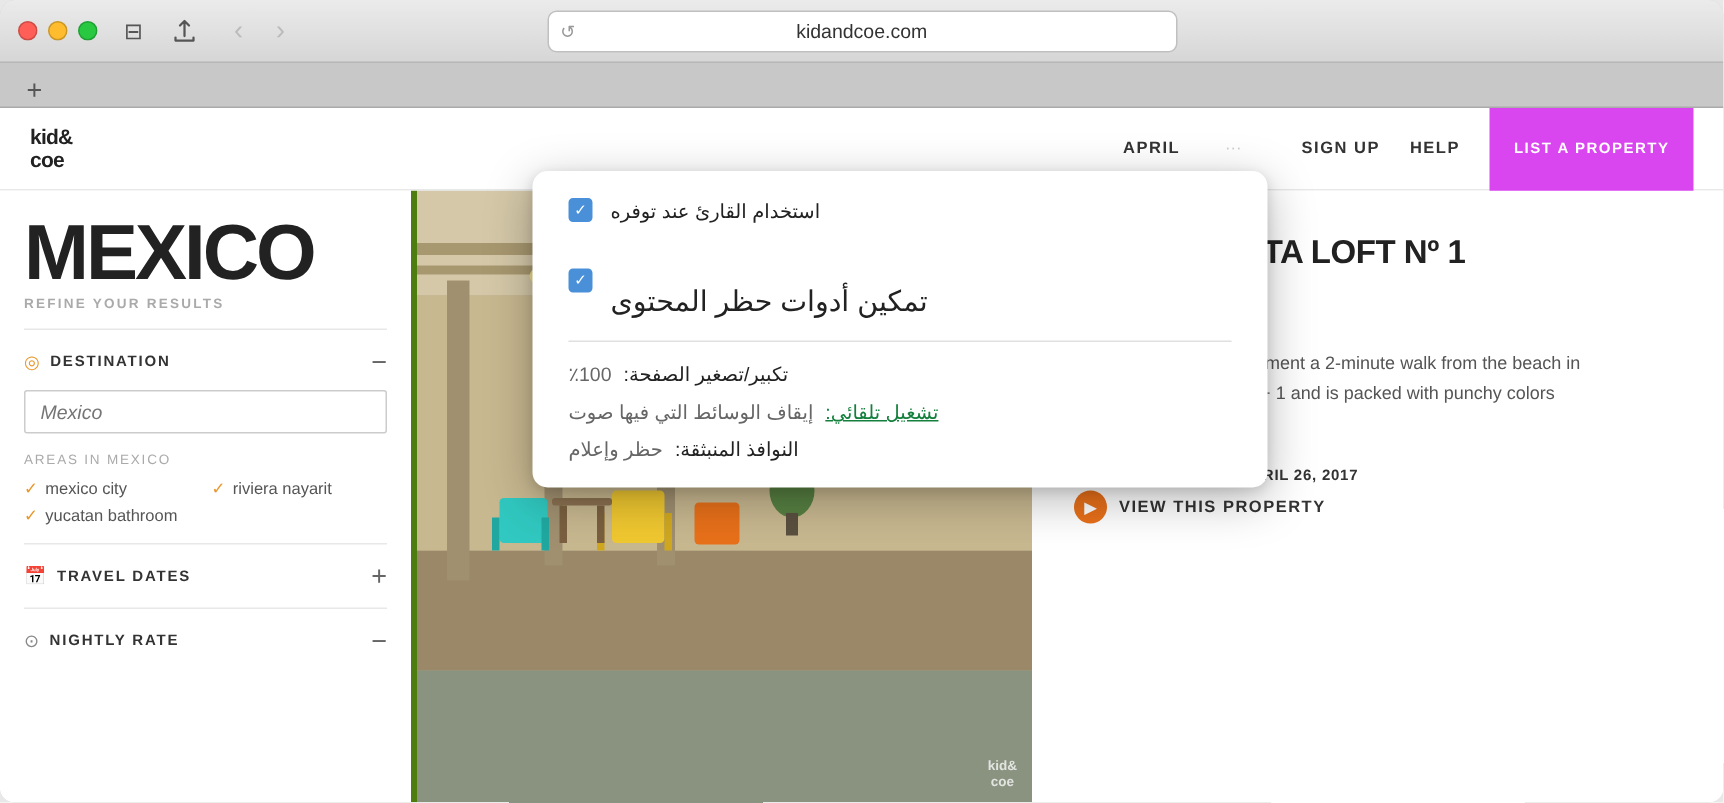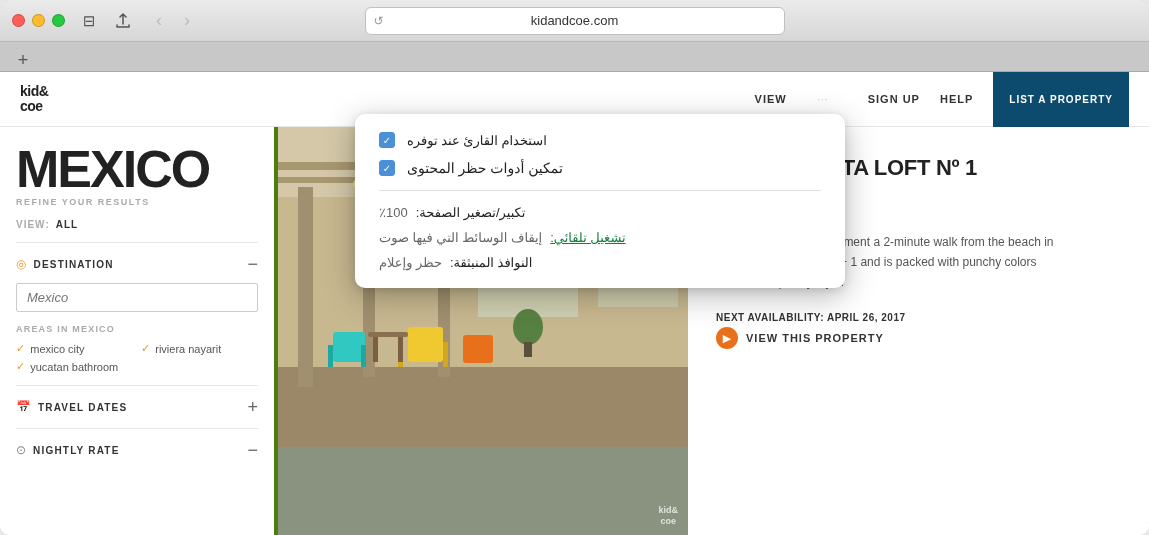--- a/index.html
+++ b/index.html
@@ -70,54 +70,50 @@
   <div style="flex:1; background:white; position:relative; overflow:hidden; display:flex; flex-direction:column;">
 
     <div style="display:flex; align-items:center; padding:0 20px; height:55px; border-bottom:1px solid #e8e8e8; background:white; flex-shrink:0;">
 
       <div style="margin-right:auto; line-height:1.1;">
         <div style="font-size:14px; font-weight:800; color:#222; letter-spacing:-0.5px;">kid&amp;</div>
         <div style="font-size:14px; font-weight:800; color:#222; letter-spacing:-0.5px;">coe</div>
       </div>
 
       <div style="display:flex; gap:30px; margin:0 40px;">
-        <a href="#" style="text-decoration:none; color:#333; font-size:11px; font-weight:600; letter-spacing:1px;">VIEW</a>
+        <a href="#" style="text-decoration:none; color:#333; font-size:11px; font-weight:600; letter-spacing:1px;">APRIL</a>
         <span style="color:#ccc; font-size:11px;">···</span>
       </div>
 
       <div style="display:flex; align-items:center; gap:20px;">
         <a href="#" style="text-decoration:none; color:#333; font-size:11px; font-weight:600; letter-spacing:1px;">SIGN UP</a>
         <a href="#" style="text-decoration:none; color:#333; font-size:11px; font-weight:600; letter-spacing:1px;">HELP</a>
-        <button style="background:#0c4a6e; color:white; border:none; padding:26px 16px; font-size:10px; font-weight:700; letter-spacing:1px; cursor:pointer; border-radius:2px;">LIST A PROPERTY</button>
+        <button style="background:#d946ef; color:white; border:none; padding:26px 16px; font-size:10px; font-weight:700; letter-spacing:1px; cursor:pointer; border-radius:2px;">LIST A PROPERTY</button>
       </div>
     </div>
 
     <div style="display:flex; flex:1; overflow:hidden;">
 
       <div style="width:278px; min-width:278px; padding:16px 16px 0; border-right:4px solid #4d7c0f; overflow-y:auto; background:white;">
 
         <h1 style="font-size:52px; font-weight:800; color:#222; margin-bottom:2px; letter-spacing:-2px; line-height:1;">MEXICO</h1>
         <div style="font-size:9px; font-weight:600; color:#aaa; letter-spacing:1.5px; margin-bottom:12px;">REFINE YOUR RESULTS</div>
 
-        <div style="display:flex; align-items:center; gap:6px; margin-bottom:12px;">
-          <span style="font-size:10px; color:#aaa; font-weight:600; letter-spacing:1px;">VIEW:</span>
-          <span style="font-size:10px; color:#333; font-weight:700; letter-spacing:1px; cursor:pointer;">ALL</span>
-        </div>
 
         <div style="border-top:1px solid #e8e8e8; padding:12px 0;">
           <div style="display:flex; align-items:center; justify-content:space-between; cursor:pointer;">
             <div style="display:flex; align-items:center; gap:7px;">
               <span style="color:#e8962a; font-size:12px;">◎</span>
               <span style="font-size:10px; font-weight:700; letter-spacing:1.2px; color:#333;">DESTINATION</span>
             </div>
             <span style="font-size:18px; color:#666; font-weight:300; line-height:1;">−</span>
           </div>
           <div style="margin-top:10px;">
             <input type="text" style="width: 100%; border: 1px solid rgb(204, 204, 204); border-radius: 2px; padding: 6px 10px; font-size: 13px; color: rgb(136, 136, 136); font-style: italic; outline: none;" placeholder="Mexico">
-            <div style="font-size:9px; font-weight:700; letter-spacing:1.2px; color:#aaa; text-transform:uppercase; margin-top:12px; margin-bottom:8px;">AREAS IN MEXICO</div>
+            <div style="font-size:9px; font-weight:400; letter-spacing:1.2px; color:#aaa; text-transform:uppercase; margin-top:12px; margin-bottom:8px;">AREAS IN MEXICO</div>
             <div style="display:grid; grid-template-columns:1fr 1fr; gap:5px 8px;">
               <div style="display:flex; align-items:center; gap:5px;">
                 <span style="color:#e8962a; font-size:11px;">✓</span>
                 <span style="font-size:11px; color:#555;">mexico city</span>
               </div>
               <div style="display:flex; align-items:center; gap:5px;">
                 <span style="color:#e8962a; font-size:11px;">✓</span>
                 <span style="font-size:11px; color:#555;">riviera nayarit</span>
               </div>
               <div style="display:flex; align-items:center; gap:5px;">
@@ -228,21 +224,21 @@
     <div style="position:absolute; top:0; left:0; right:0; bottom:0; z-index:100; pointer-events:none;">
       <div style="position:absolute; top:42px; left:355px; width:490px; background:white; border-radius:10px; box-shadow:0 8px 32px rgba(0,0,0,0.28), 0 2px 8px rgba(0,0,0,0.12); padding:18px 24px 18px; z-index:200; pointer-events:auto; direction:rtl;">
 
 
         <div style="display:flex; align-items:center; justify-content:flex-end; gap:12px; margin-bottom:12px; direction:rtl;">
           <span style="font-size:13px; color:#222; direction:rtl;">استخدام القارئ عند توفره</span>
           <div style="width:16px; height:16px; border:1.5px solid #4a90d9; border-radius:3px; background:#4a90d9; display:flex; align-items:center; justify-content:center; color:white; font-size:10px; flex-shrink:0; cursor:pointer;">✓</div>
         </div>
 
         <div style="display:flex; align-items:center; justify-content:flex-end; gap:12px; margin-bottom:14px; direction:rtl;">
-          <span style="font-size:14px; color:#222; direction:rtl;">تمكين أدوات حظر المحتوى</span>
+          <span style="font-size:19px; color:#222; direction:rtl;margin-top:29px;">تمكين أدوات حظر المحتوى</span>
           <div style="width:16px; height:16px; border:1.5px solid #4a90d9; border-radius:3px; background:#4a90d9; display:flex; align-items:center; justify-content:center; color:white; font-size:10px; flex-shrink:0; cursor:pointer;">✓</div>
         </div>
 
         <hr style="border:none; border-top:1px solid #e0e0e0; margin:0 0 14px 0;">
 
         <div style="display:flex; align-items:center; justify-content:flex-end; gap:8px; margin-bottom:10px; direction:rtl;">
           <span style="font-size:13px; color:#222; direction:rtl;"><span>تكبير/تصغير الصفحة:</span></span>
           <span style="font-size:13px; color:#666;">٪100</span>
         </div>
 

